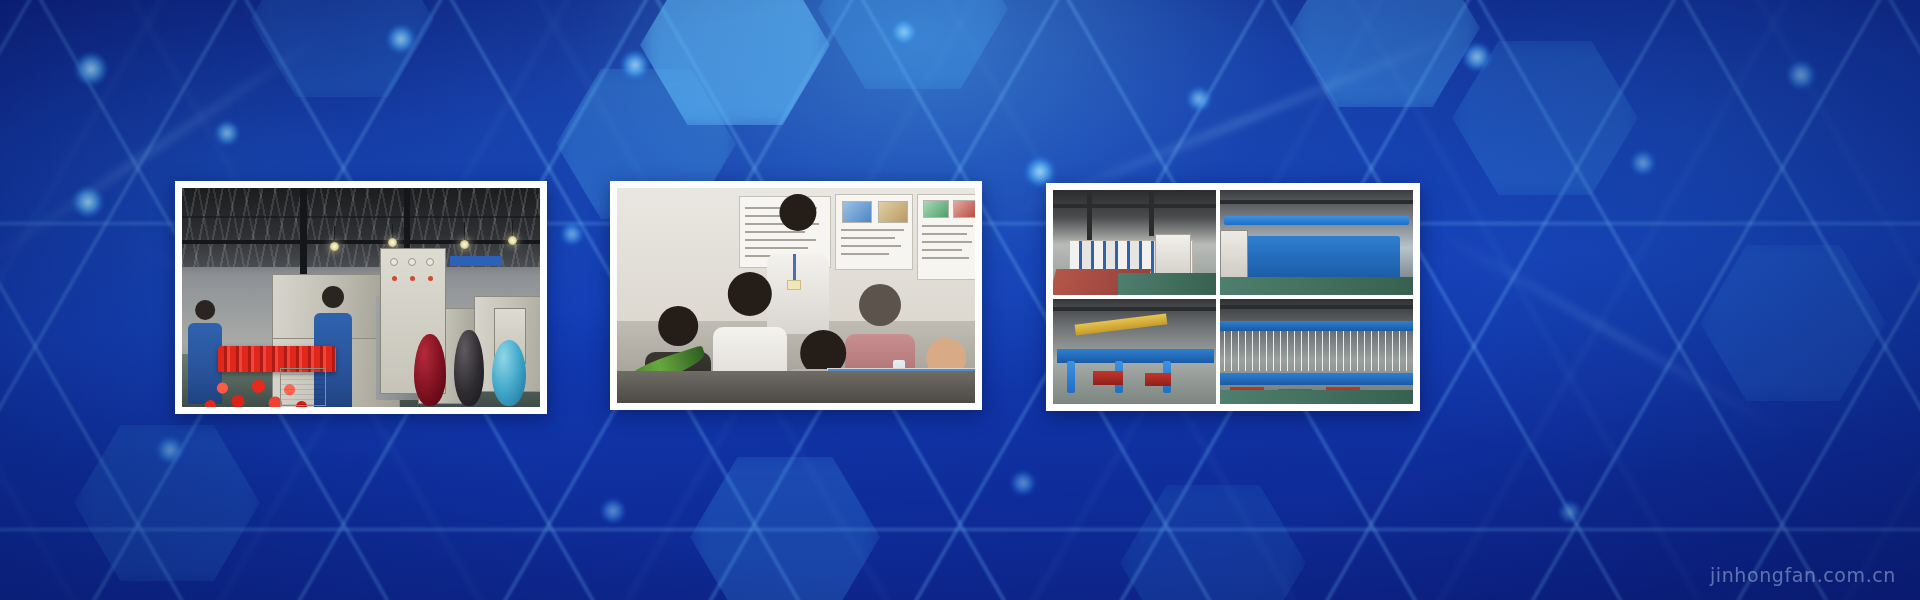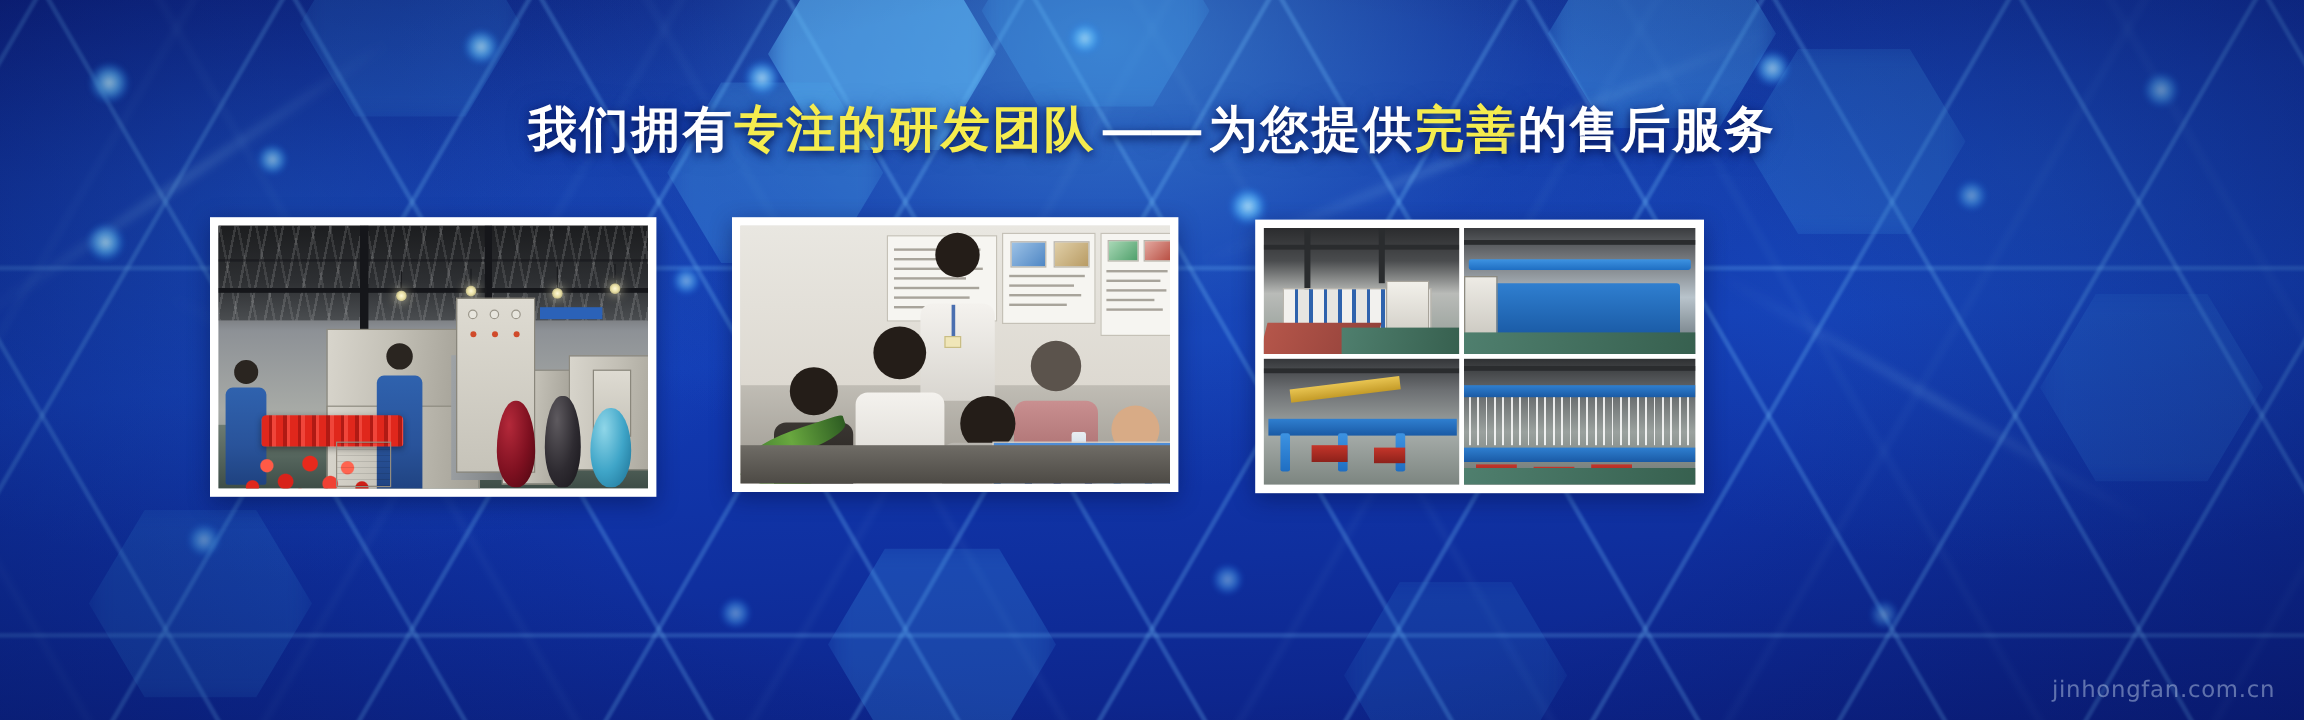--- a/index.html
+++ b/index.html
@@ -258,23 +258,20 @@
 
   <div class="hex-cells">
     <div class="beam" style="left:-60px; top:150px;  width:420px; height:4px; transform:rotate(-34deg);"></div>
     <div class="beam" style="left:120px; top:330px;  width:360px; height:3px; transform:rotate(28deg);"></div>
     <div class="beam" style="left:980px; top:120px;  width:520px; height:4px; transform:rotate(-22deg);"></div>
     <div class="beam" style="left:1400px;top:330px;  width:420px; height:3px; transform:rotate(30deg);"></div>
   </div>
 
   <div class="vignette"></div>
 
-  <div id="headline">
-    <span class="t-white">我们拥有</span><span class="t-yellow">专注的研发团队</span><span class="t-dash">——</span><span class="t-white">为您提供</span><span class="t-yellow">完善</span><span class="t-white">的售后服务</span>
-  </div>
 
   <div class="panel" id="photo-1" style="left:175px; top:181px; width:372px; height:233px;">
     <div class="inner">
       <div class="roof"></div>
       <div class="roof-beam" style="left:0; top:52px; width:100%; height:4px;"></div>
       <div class="roof-beam" style="left:0; top:28px; width:100%; height:2px; opacity:.6;"></div>
       <div class="roof-beam" style="left:118px; top:0; width:7px; height:96px;"></div>
       <div class="roof-beam" style="left:222px; top:0; width:6px; height:88px;"></div>
       <div class="lamp-stem" style="left:152px; top:38px; height:18px;"></div>
       <div class="lamp" style="left:148px; top:54px;"></div>

